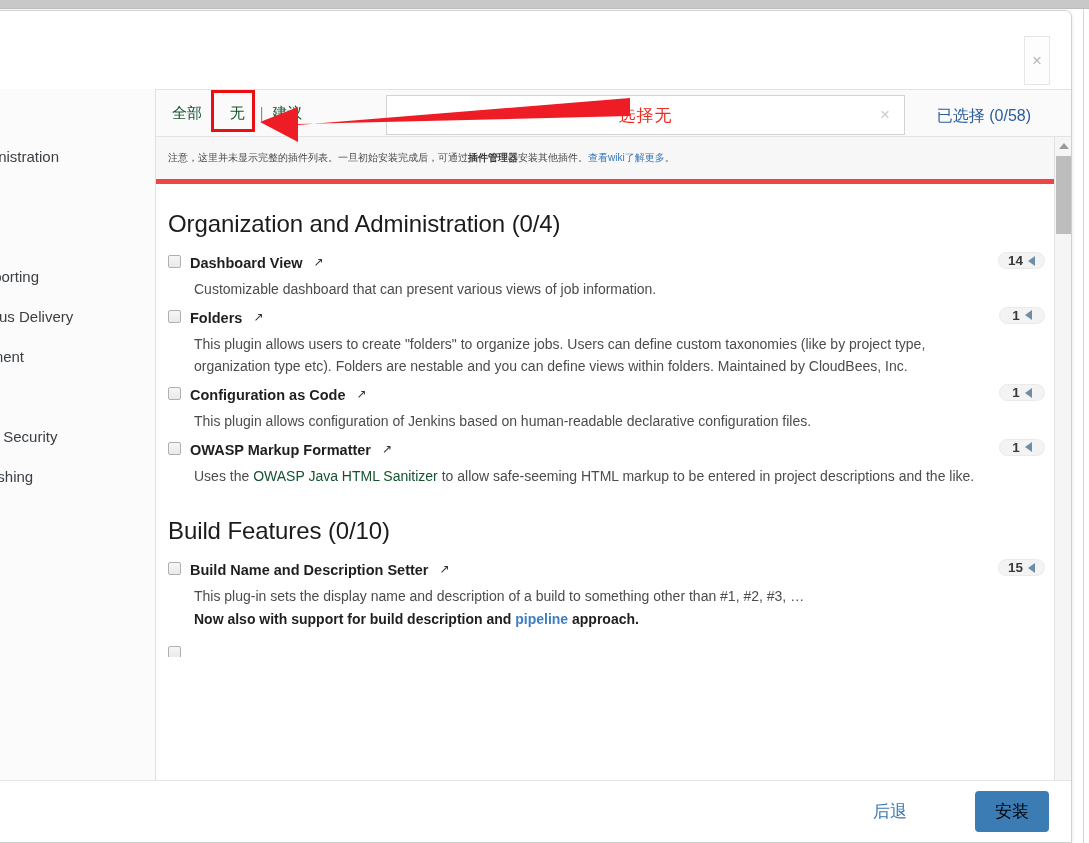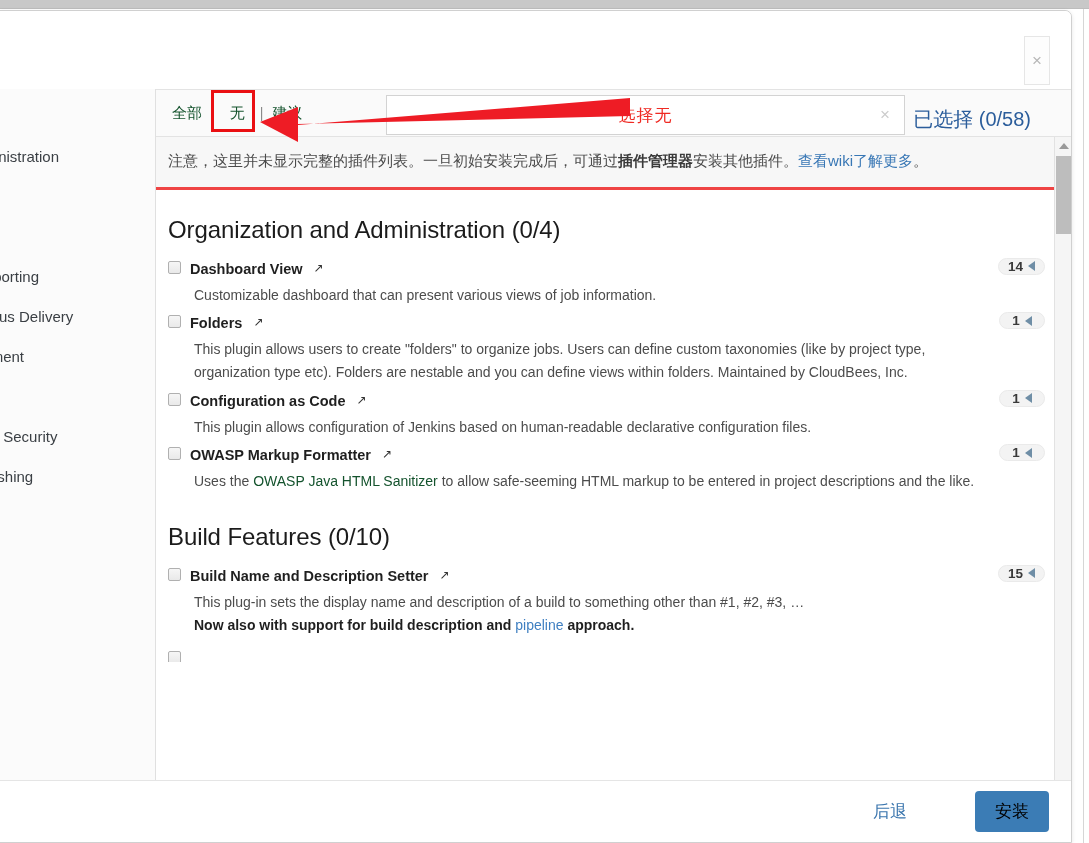--- a/index.html
+++ b/index.html
@@ -138,21 +138,21 @@
     right: 14px; top: 50%;
     transform: translateY(-50%);
     color: #cccccc;
     font-size: 17px;
     cursor: pointer;
   }
 
   .selected-count {
     position: absolute;
     right: 40px; top: 95px;
-    font-size: 20px;
+    font-size: 16px;
     color: #2b5d9b;
     white-space: nowrap;
     margin-left: 44px;
   }
   .selected-count .num { color: #2b5d9b; }
 
   
   .dlg-body {
     position: relative;
     display: flex;
@@ -182,22 +182,22 @@
   .list-pane {
     flex: 1 1 auto;
     position: relative;
     background: #ffffff;
     overflow: hidden;
   }
 
   
   .notice {
     background: #f7f7f7;
-    border-bottom: 3px solid #ef4444;
-    font-size: 15px;
+    border-bottom: 5px solid #ef4444;
+    font-size: 10px;
     color: #4a4a4a;
     padding: 13px 18px 14px 12px;
     line-height: 1.5;
     white-space: nowrap;
   }
   .notice b { font-weight: 700; color: #3a3a3a; }
   .notice a { color: #3877b5; text-decoration: none; cursor: pointer; }
 
   
   .plugin-scroll {
@@ -248,21 +248,21 @@
   }
   .plugin-desc {
     font-size: 14px;
     color: #4c4c4c;
     line-height: 1.62;
     margin: 7px 0 0 26px;
     max-width: 795px;
   }
   .plugin-desc a { color: #14532d; text-decoration: none; cursor: pointer; }
   .plugin-desc b { font-weight: 700; color: #1f1f1f; }
-  .plugin-desc b a { color: #3f7fc1; font-weight: 400; }
+  .plugin-desc b a { color: #3f7fc1; font-weight: 700; }
 
   .count-badge {
     position: absolute;
     right: 26px; top: 2px;
     min-width: 46px;
     height: 17px;
     border-radius: 13px;
     background: #f3f3f3;
     border: 1px solid #eaeaea;
     display: flex;

